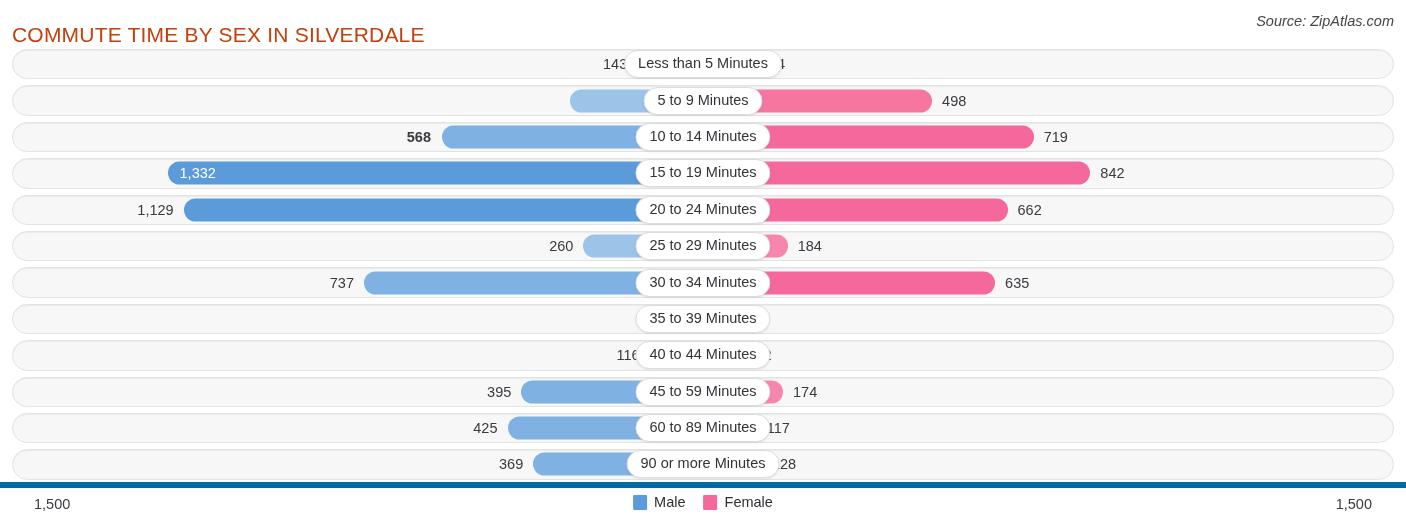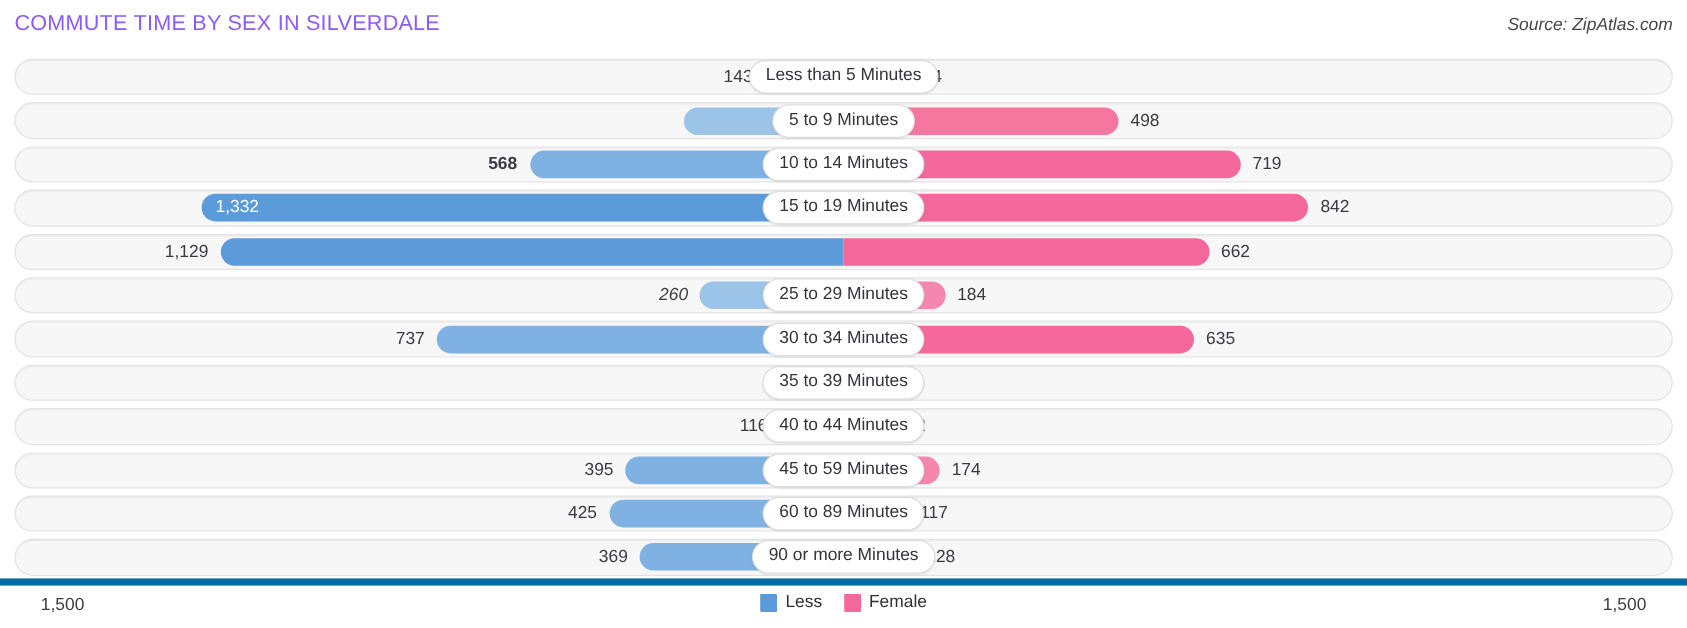--- a/index.html
+++ b/index.html
@@ -25,24 +25,24 @@
   .header {
     position: absolute;
     top: 0;
     left: 0;
     width: 1406px;
     height: 46px;
   }
   .chart-title {
     position: absolute;
     left: 12px;
-    top: 9px;
-    font-size: 18px;
+    top: 23px;
+    font-size: 21px;
     letter-spacing: 0.2px;
-    color: #8b5cf6;
+    color: #c2410c;
     font-weight: 400;
     white-space: nowrap;
   }
   .chart-source {
     position: absolute;
     right: 12px;
     top: 13px;
     font-size: 14.5px;
     font-style: italic;
     color: #45454b;
@@ -232,27 +232,28 @@
         <div class="cat-pill">15 to 19 Minutes</div>
       </div>
       <div class="row">
         <div class="track"></div>
         <div class="bars">
           <div class="bar bar-left round-l" title="Male: 1,129" style="left: 183.66px; width: 519.34px; background: rgb(91, 155, 217);"></div>
           <div class="bar bar-right round-r" title="Female: 662" style="left: 703px; width: 304.52px; background: rgb(244, 104, 155);"></div>
           <div class="val val-left" style="left: 73.66px; width: 100px;">1,129</div>
           <div class="val val-right" style="left: 1017.52px;">662</div>
         </div>
+        <div class="cat-pill">20 to 24 Minutes</div>
       </div>
       <div class="row">
         <div class="track"></div>
         <div class="bars">
           <div class="bar bar-left round-l" title="Male: 260" style="left: 583.4px; width: 119.6px; background: rgb(156, 195, 232);"></div>
           <div class="bar bar-right round-r" title="Female: 184" style="left: 703px; width: 84.64px; background: rgb(247, 134, 174);"></div>
-          <div class="val val-left" style="left: 473.4px; width: 100px; font-style: italic;">260</div>
+          <div class="val val-left" style="left: 473.4px; width: 100px;">260</div>
           <div class="val val-right" style="left: 797.64px;">184</div>
         </div>
         <div class="cat-pill">25 to 29 Minutes</div>
       </div>
       <div class="row">
         <div class="track"></div>
         <div class="bars">
           <div class="bar bar-left round-l" title="Male: 737" style="left: 363.98px; width: 339.02px; background: rgb(127, 178, 226);"></div>
           <div class="bar bar-right round-r" title="Female: 635" style="left: 703px; width: 292.1px; background: rgb(244, 104, 155);"></div>
           <div class="val val-left" style="left: 253.98px; width: 100px;">737</div>
@@ -310,21 +311,21 @@
         </div>
         <div class="cat-pill">90 or more Minutes</div>
       </div>
     </div>
 
   <div class="footer">
     <div class="axis-min">1,500</div>
     <div class="legend" id="legend">
         <div class="legend-item">
           <span class="legend-swatch" style="background: rgb(91, 155, 217);"></span>
-          <span class="legend-label">Less</span>
+          <span class="legend-label">Male</span>
         </div>
         <div class="legend-item">
           <span class="legend-swatch" style="background: rgb(244, 104, 155);"></span>
           <span class="legend-label">Female</span>
         </div>
       </div>
     <div class="axis-max">1,500</div>
   </div>
 
 </div>

